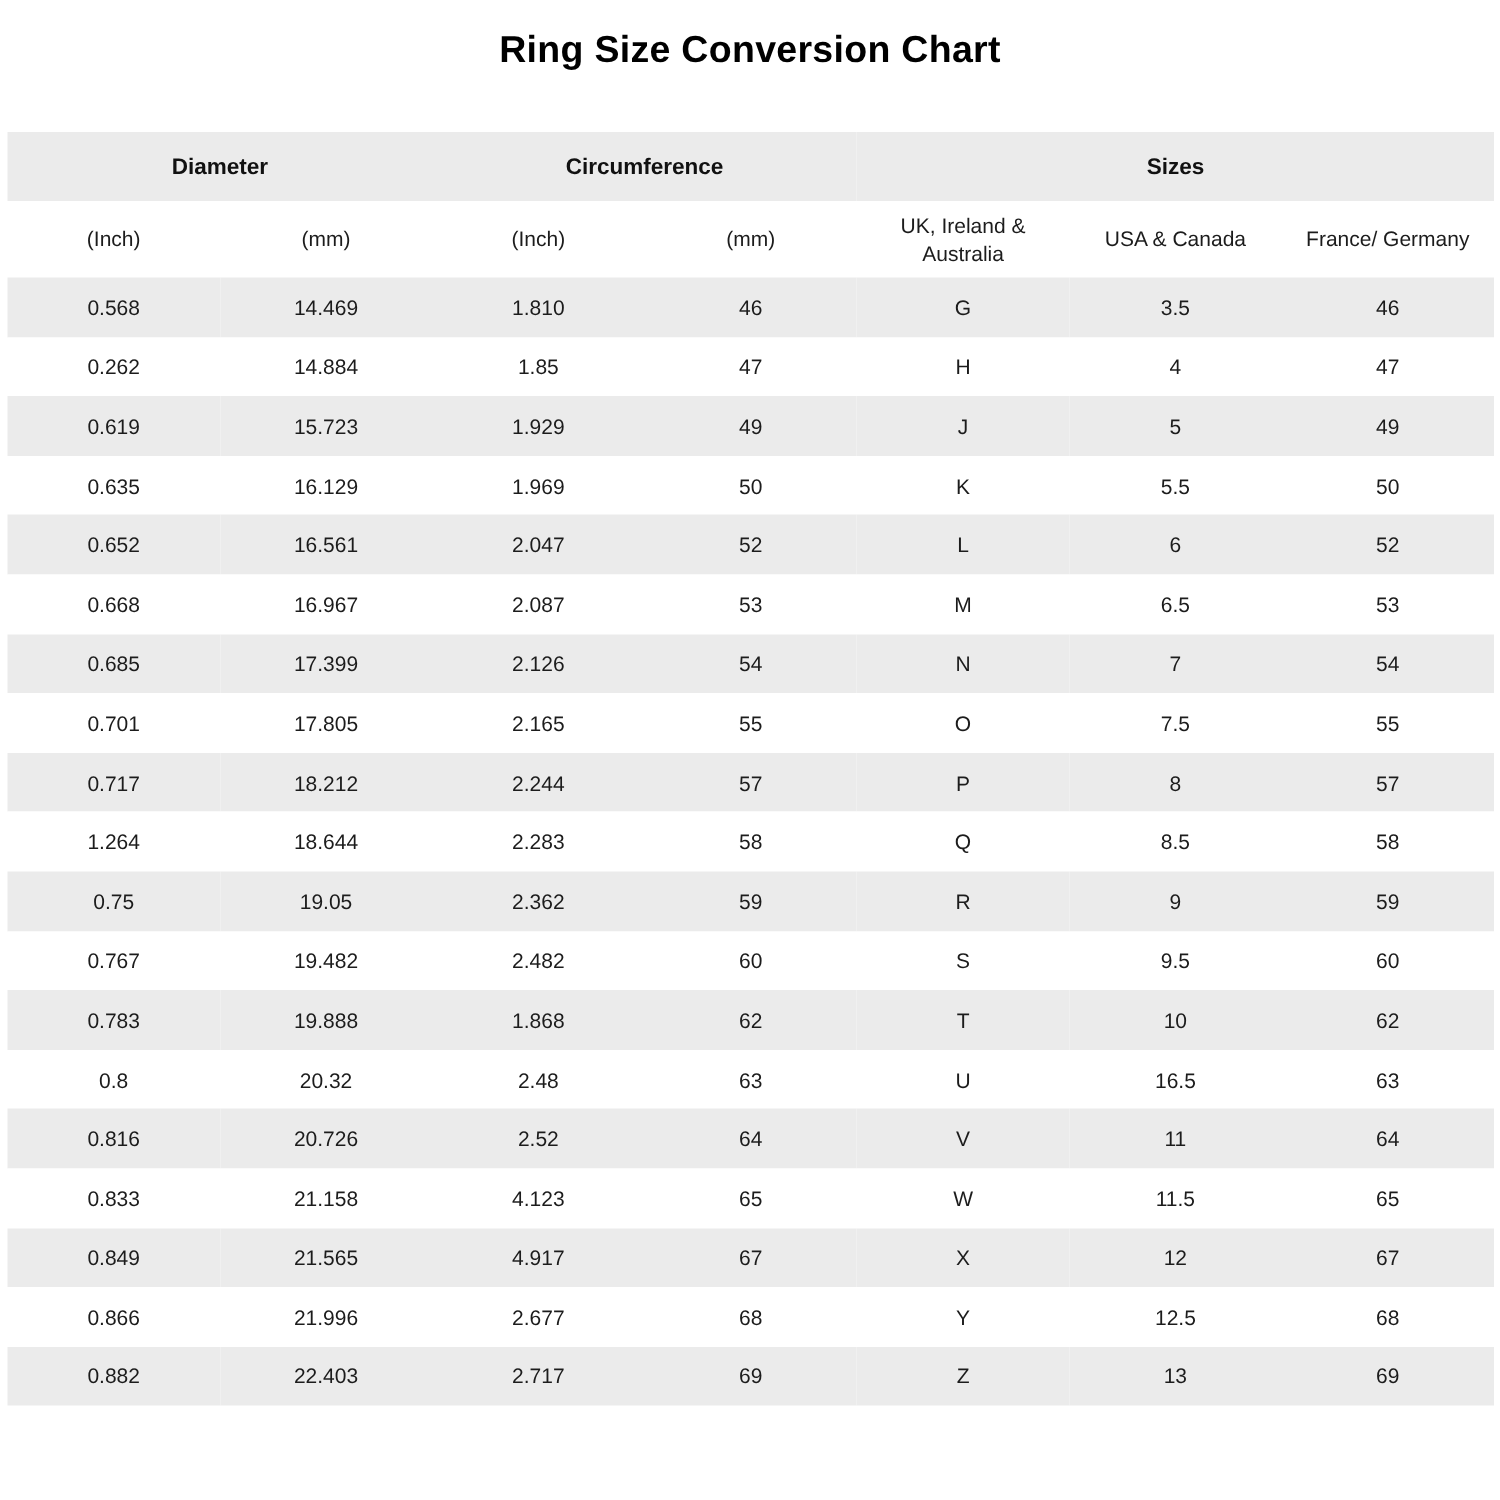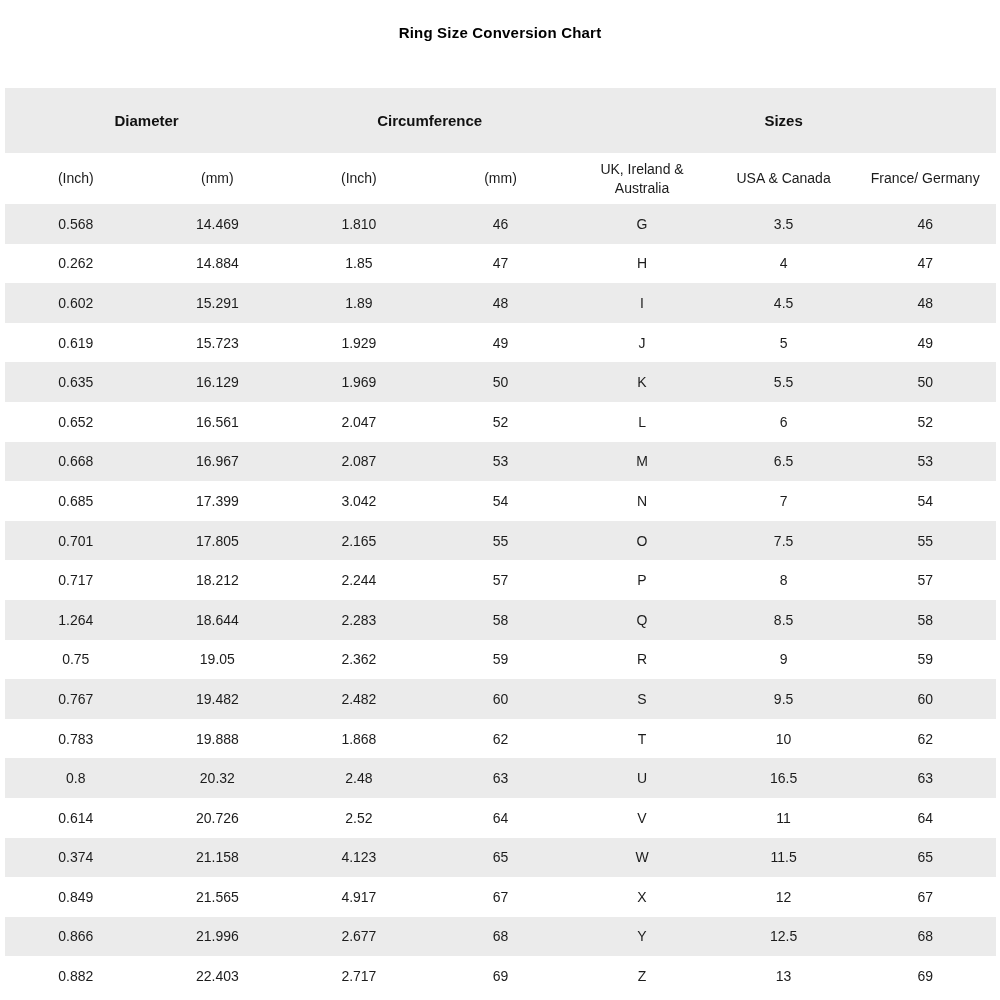--- a/index.html
+++ b/index.html
@@ -10,42 +10,42 @@
   body {
     width: 1000px;
     height: 1000px;
     font-family: "Liberation Sans", "DejaVu Sans", sans-serif;
     color: #1c1c1c;
     overflow: hidden;
   }
   .page-title {
     margin: 22px 0 0 0;
     text-align: center;
-    font-size: 15px;
+    font-size: 25px;
     line-height: 22px;
     font-weight: 700;
     color: #000000;
     letter-spacing: 0.2px;
   }
   table.conversion-table {
     table-layout: fixed;
     border-collapse: collapse;
     width: 991px;
     margin: 44px 0 0 5px;
     border: none;
   }
   .conversion-table th,
   .conversion-table td {
     text-align: center;
     vertical-align: middle;
     padding: 0;
     border: none;
   }
   .group-row th {
-    height: 65px;
+    height: 46px;
     background: #ebebeb;
     font-weight: 700;
     font-size: 15px;
     color: #111111;
   }
   .sub-row th {
     height: 51px;
     background: #ffffff;
     font-weight: 400;
     font-size: 14px;
@@ -108,29 +108,20 @@
       <tr>
         <td>0.262</td>
         <td>14.884</td>
         <td>1.85</td>
         <td>47</td>
         <td>H</td>
         <td>4</td>
         <td>47</td>
       </tr>
       <tr>
-        <td>0.602</td>
-        <td>15.291</td>
-        <td>1.89</td>
-        <td>48</td>
-        <td>I</td>
-        <td>4.5</td>
-        <td>48</td>
-      </tr>
-      <tr>
         <td>0.619</td>
         <td>15.723</td>
         <td>1.929</td>
         <td>49</td>
         <td>J</td>
         <td>5</td>
         <td>49</td>
       </tr>
       <tr>
         <td>0.635</td>
@@ -155,21 +146,21 @@
         <td>16.967</td>
         <td>2.087</td>
         <td>53</td>
         <td>M</td>
         <td>6.5</td>
         <td>53</td>
       </tr>
       <tr>
         <td>0.685</td>
         <td>17.399</td>
-        <td>3.042</td>
+        <td>2.126</td>
         <td>54</td>
         <td>N</td>
         <td>7</td>
         <td>54</td>
       </tr>
       <tr>
         <td>0.701</td>
         <td>17.805</td>
         <td>2.165</td>
         <td>55</td>
@@ -225,30 +216,30 @@
       <tr>
         <td>0.8</td>
         <td>20.32</td>
         <td>2.48</td>
         <td>63</td>
         <td>U</td>
         <td>16.5</td>
         <td>63</td>
       </tr>
       <tr>
-        <td>0.614</td>
+        <td>0.816</td>
         <td>20.726</td>
         <td>2.52</td>
         <td>64</td>
         <td>V</td>
         <td>11</td>
         <td>64</td>
       </tr>
       <tr>
-        <td>0.374</td>
+        <td>0.833</td>
         <td>21.158</td>
         <td>4.123</td>
         <td>65</td>
         <td>W</td>
         <td>11.5</td>
         <td>65</td>
       </tr>
       <tr>
         <td>0.849</td>
         <td>21.565</td>

